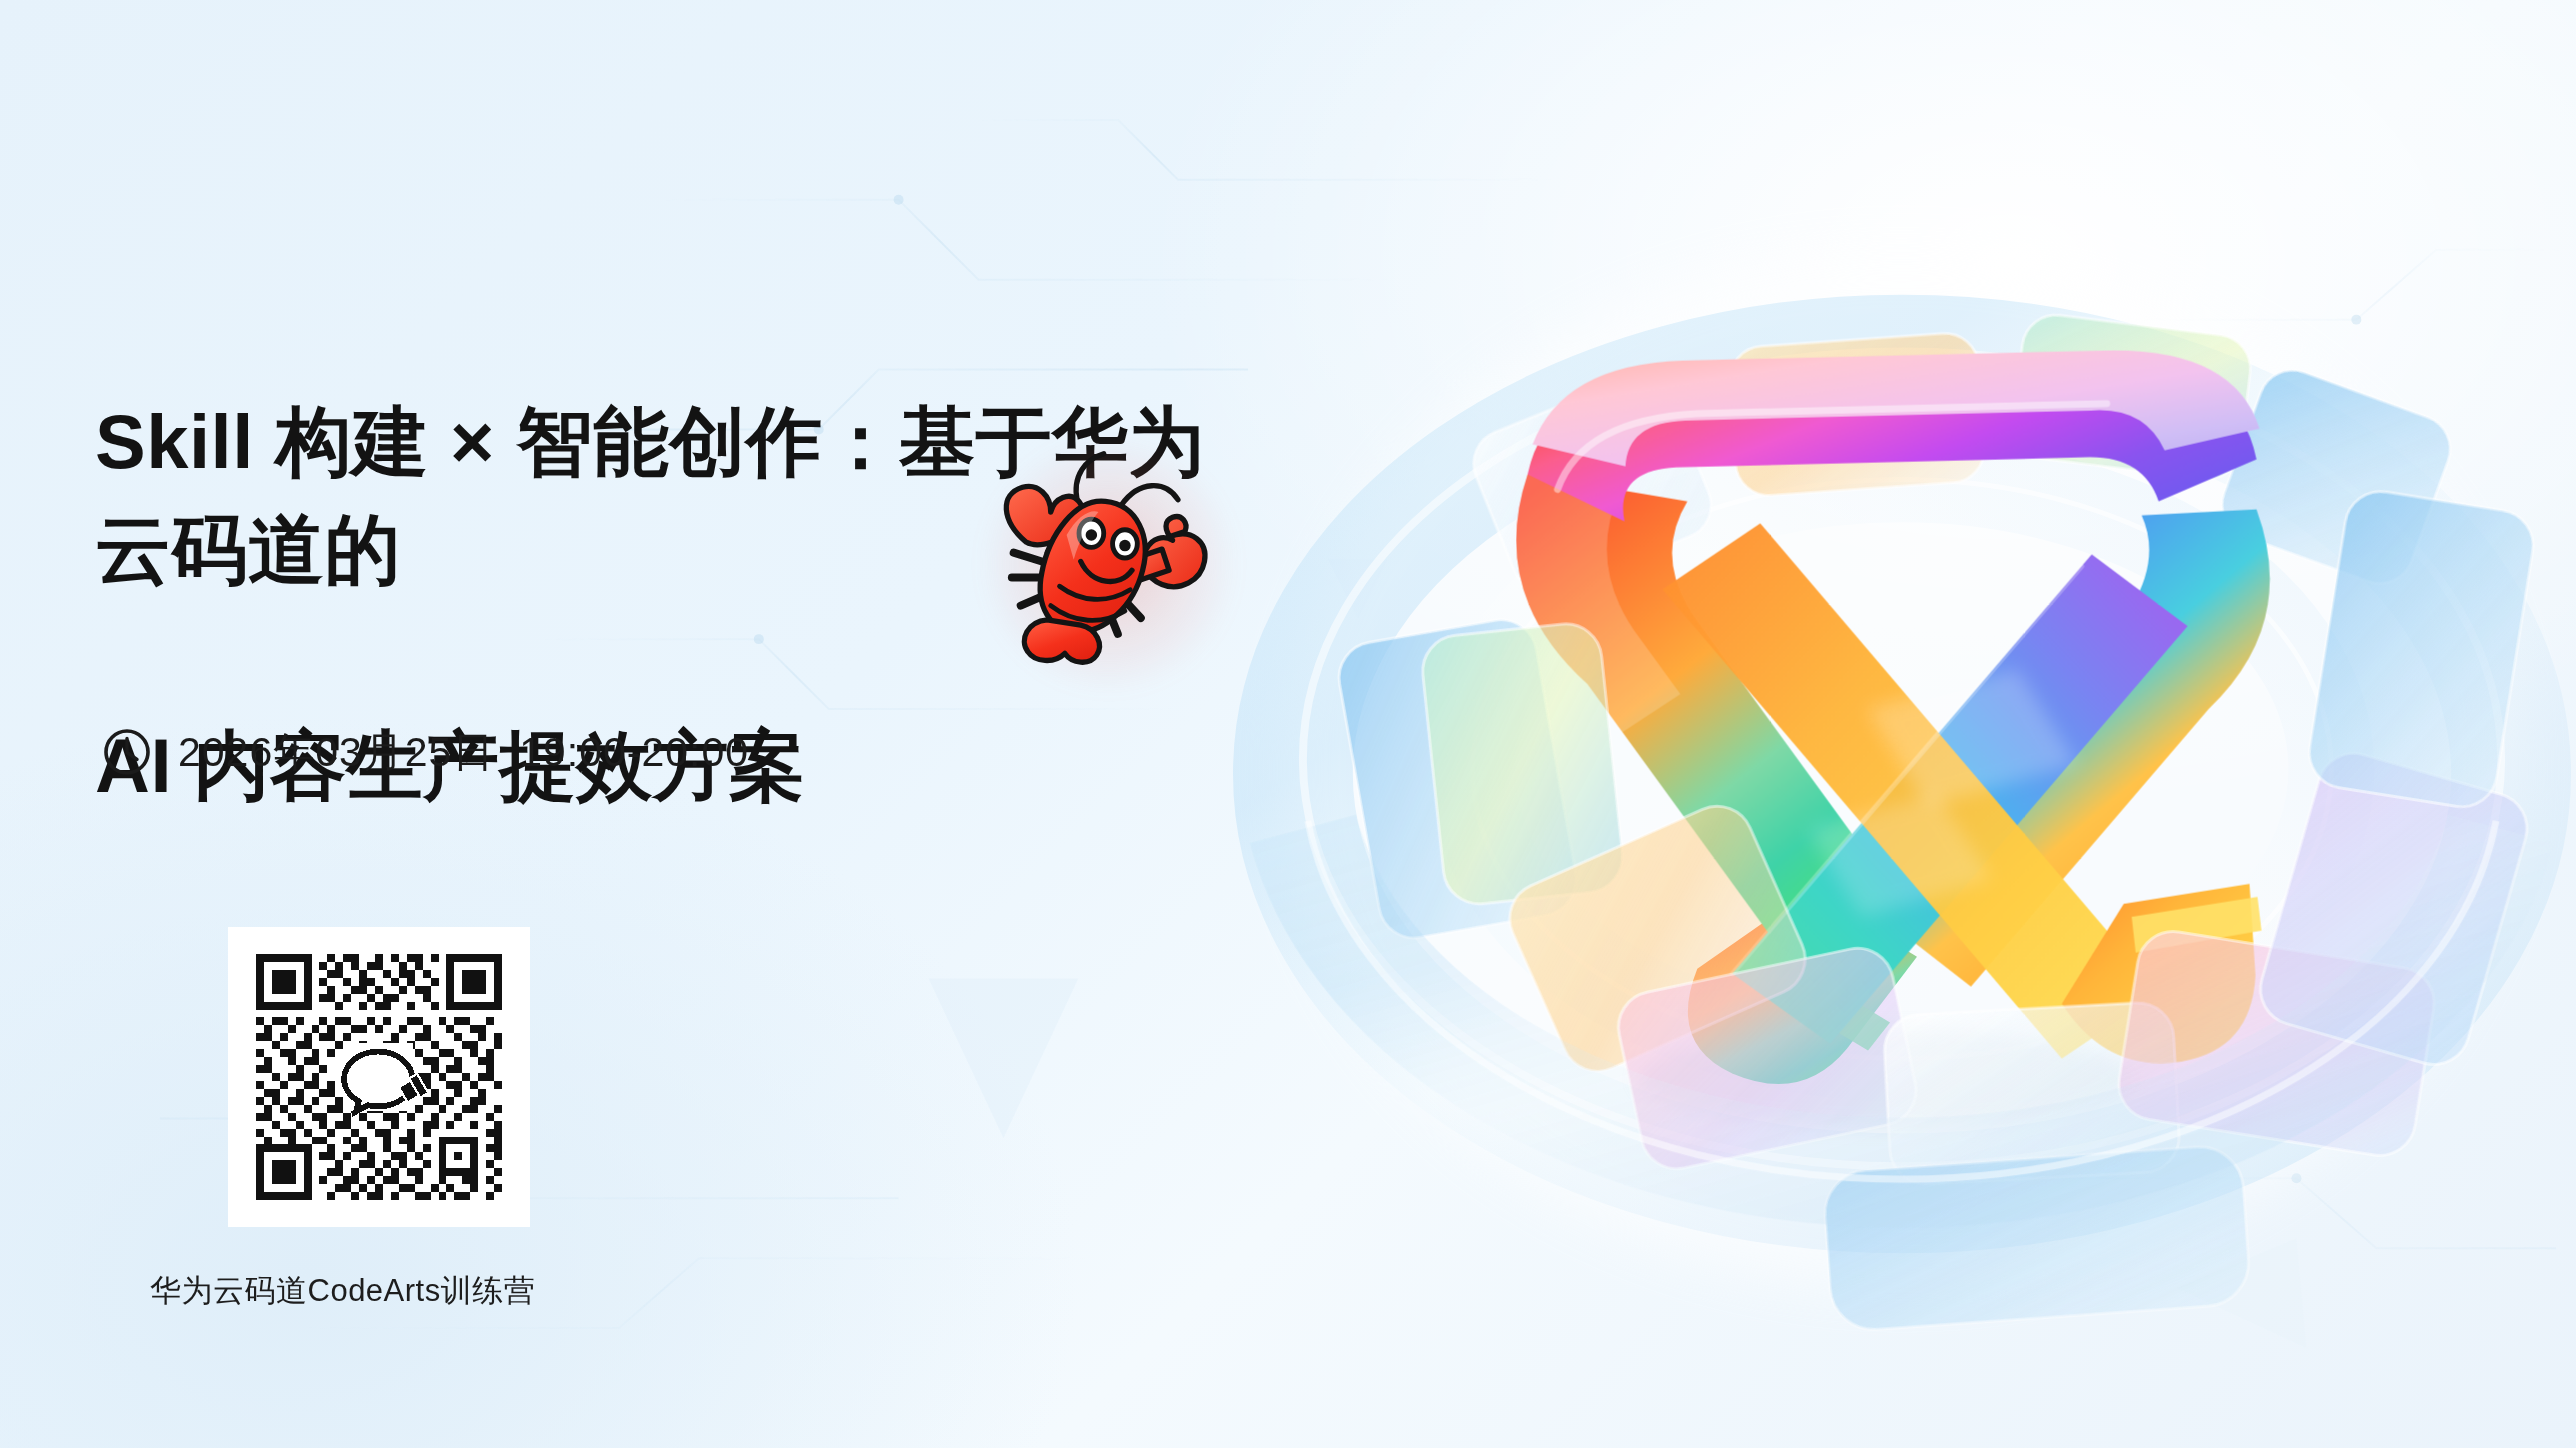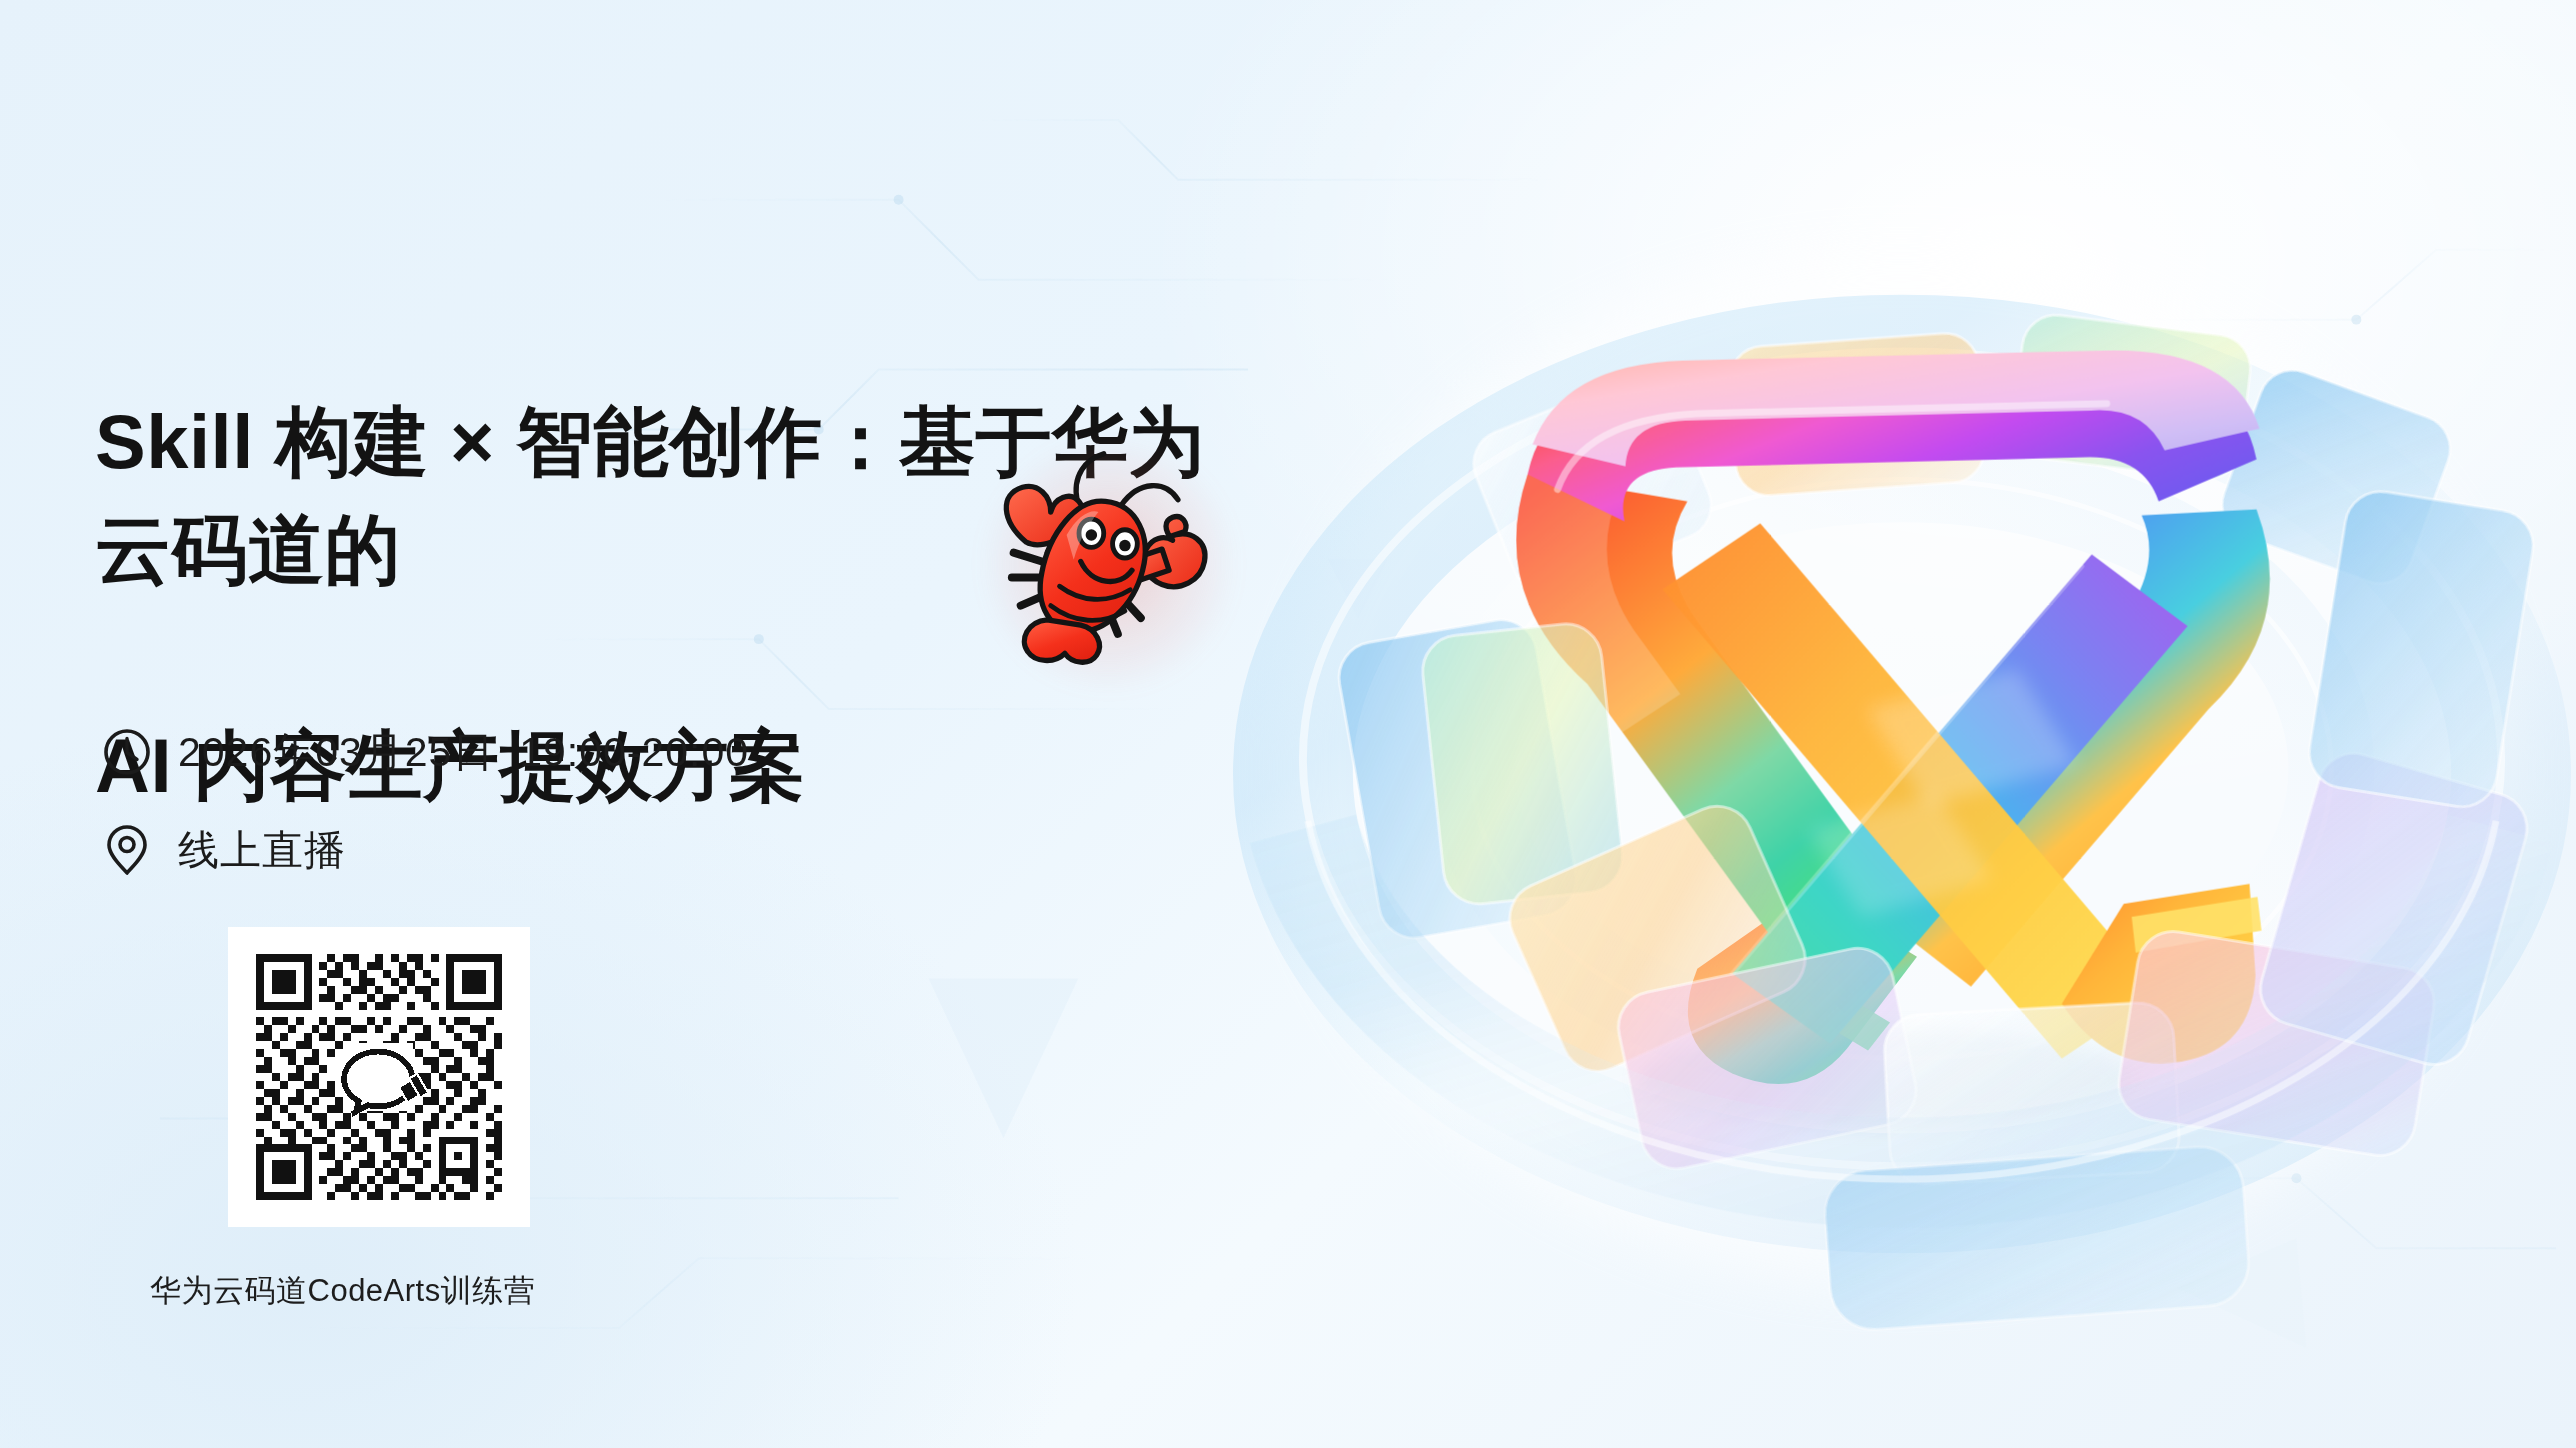--- a/index.html
+++ b/index.html
@@ -273,29 +273,20 @@
     <div class="meta-row">
       <span class="meta-ico">
         <svg width="52" height="52" viewBox="0 0 52 52" fill="none">
           <circle cx="26" cy="26" r="21" stroke="#1b1b1b" stroke-width="3.6"></circle>
           <path d="M26 12.5 V26.5 L36 33.5" stroke="#1b1b1b" stroke-width="3.4" stroke-linecap="round" stroke-linejoin="round"></path>
         </svg>
       </span>
       <span class="meta-txt">2026年03月25日  19:00-20:00</span>
     </div>
 
-    <div class="meta-row">
-      <span class="meta-ico">
-        <svg width="52" height="56" viewBox="0 0 52 56" fill="none">
-          <path d="M26 5 C16 5 8 13 8 23 C8 34 22 46 26 51 C30 46 44 34 44 23 C44 13 36 5 26 5 Z" stroke="#1b1b1b" stroke-width="3.6" stroke-linejoin="round"></path>
-          <circle cx="26" cy="22.5" r="7" stroke="#1b1b1b" stroke-width="3.6"></circle>
-        </svg>
-      </span>
-      <span class="meta-txt">线上直播</span>
-    </div>
   </div>
 
   <div class="qr-card">
     <svg width="262" height="262" viewBox="0 0 33 33" shape-rendering="crispEdges">
       <rect width="33" height="33" fill="#ffffff"></rect>
       <g fill="#111111">
 
         <rect x="1" y="1" width="7" height="7"></rect>
         <rect x="2" y="2" width="5" height="5" fill="#ffffff"></rect>
         <rect x="3" y="3" width="3" height="3"></rect>

